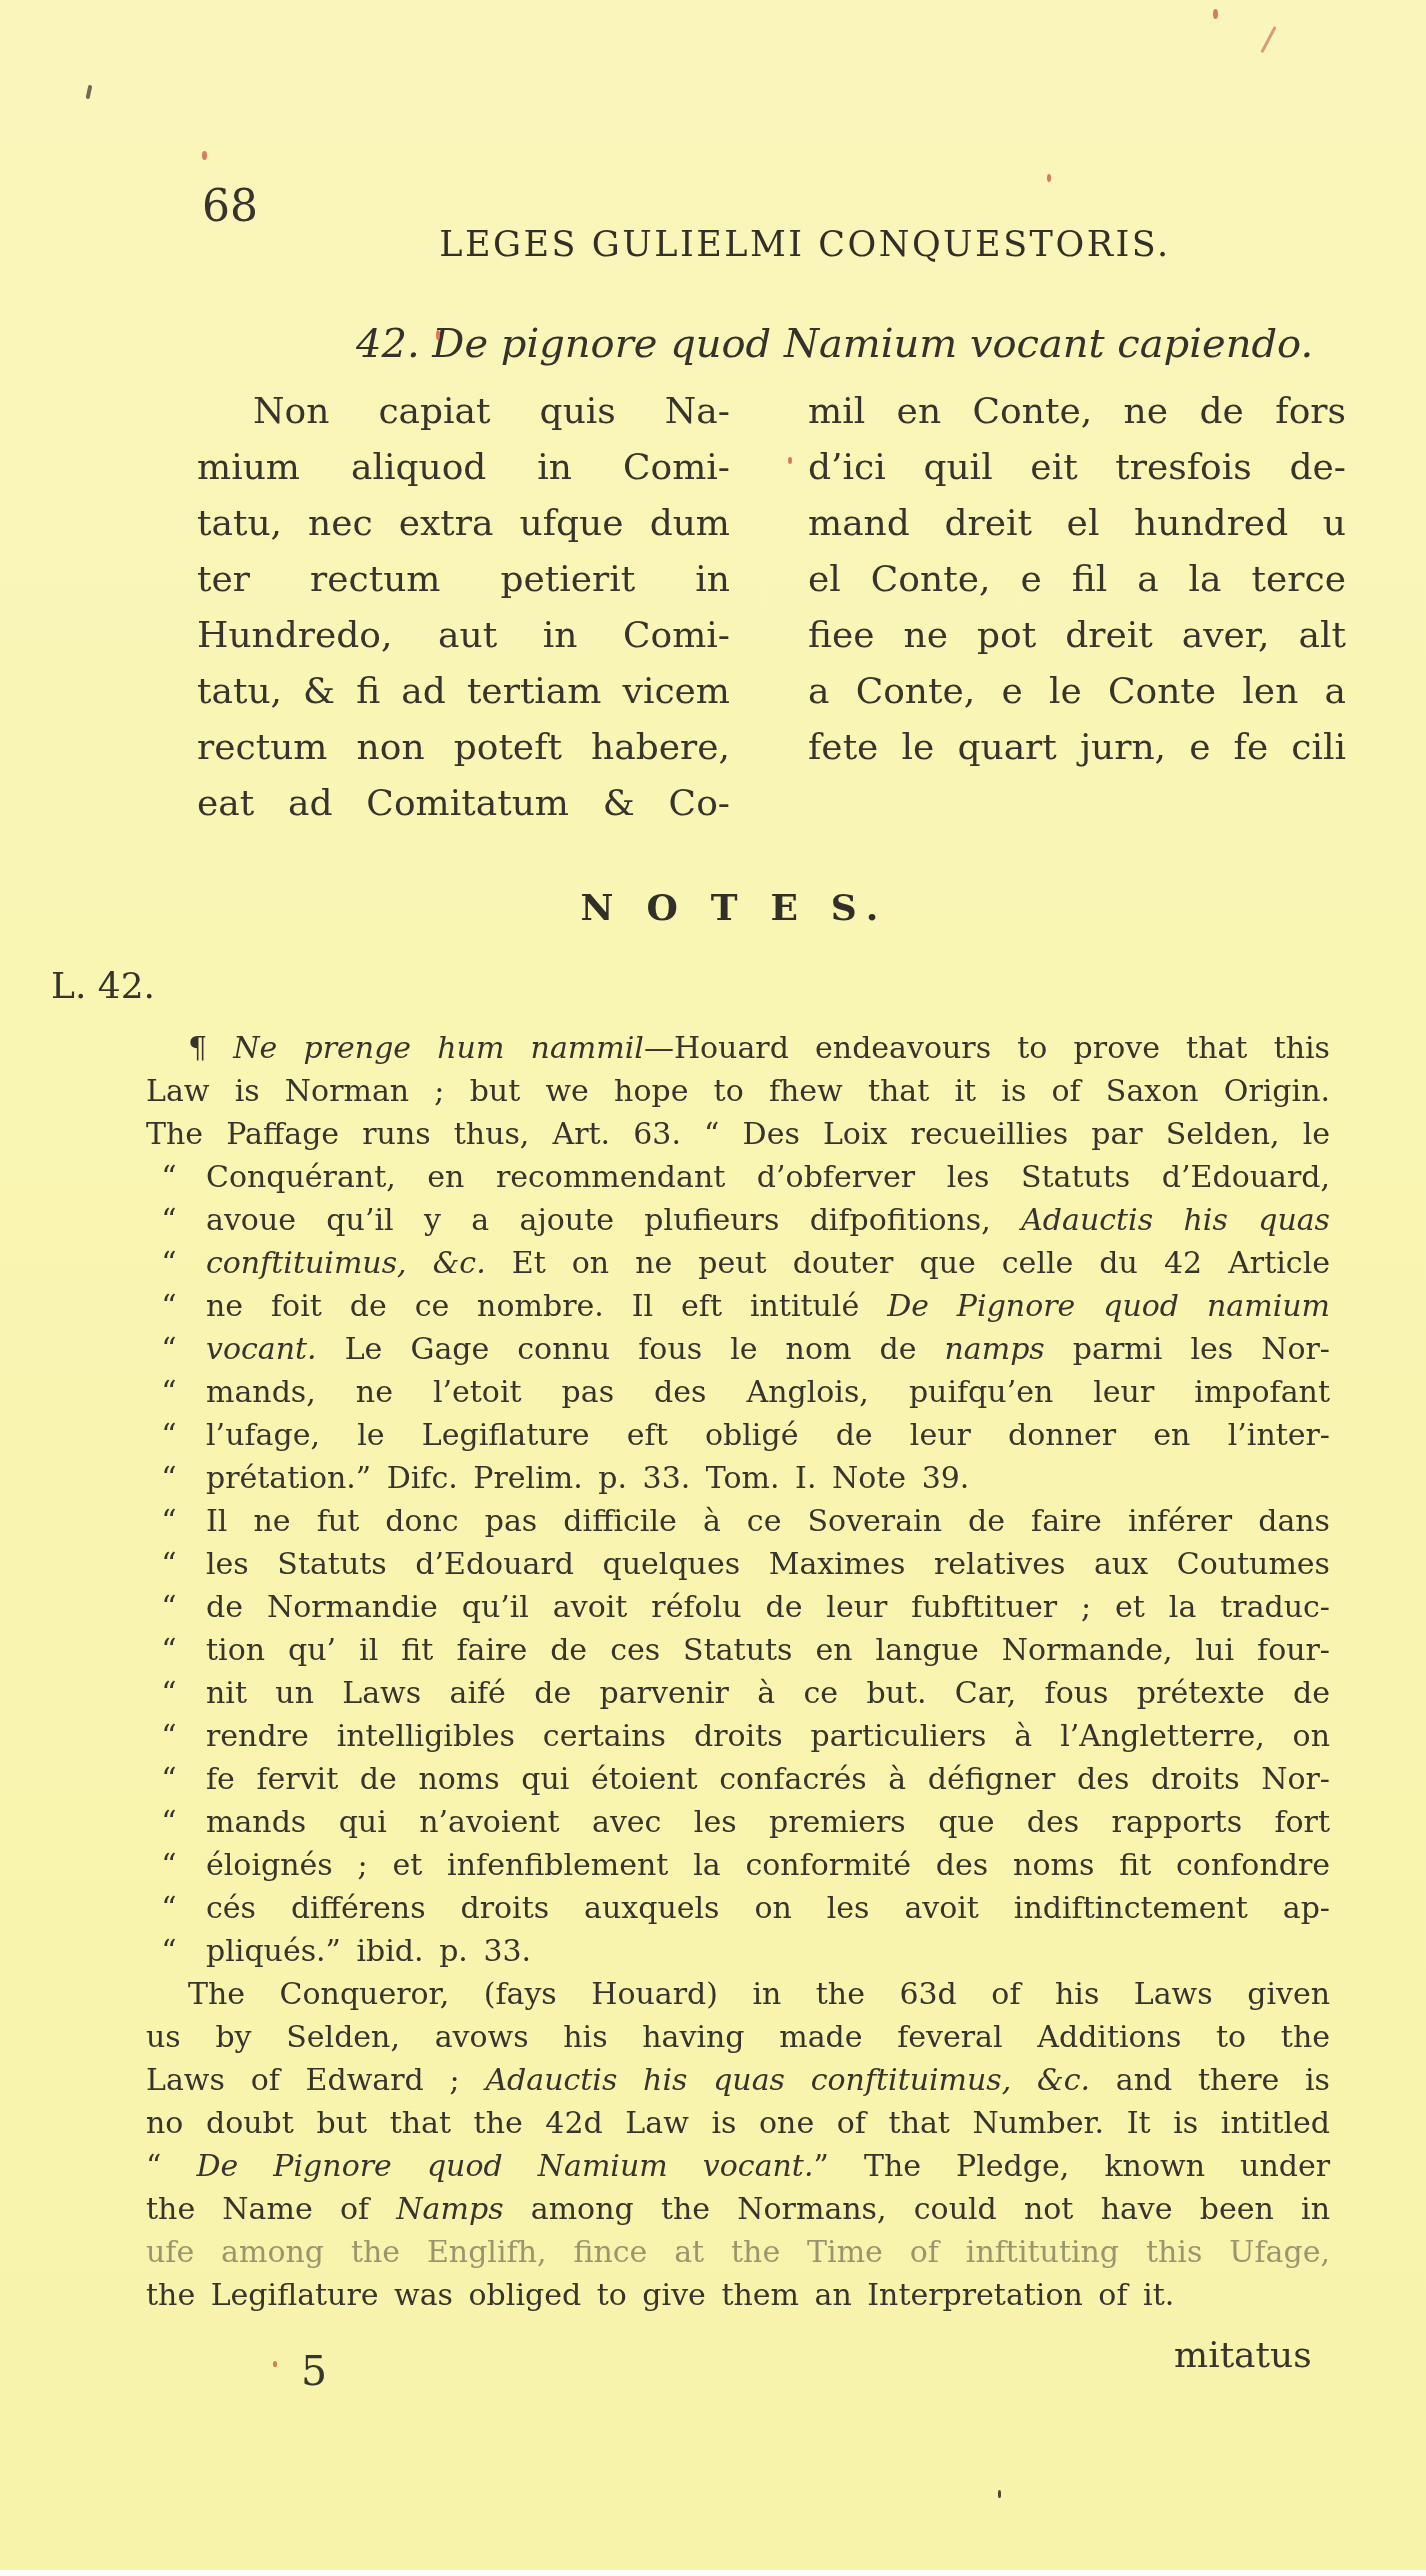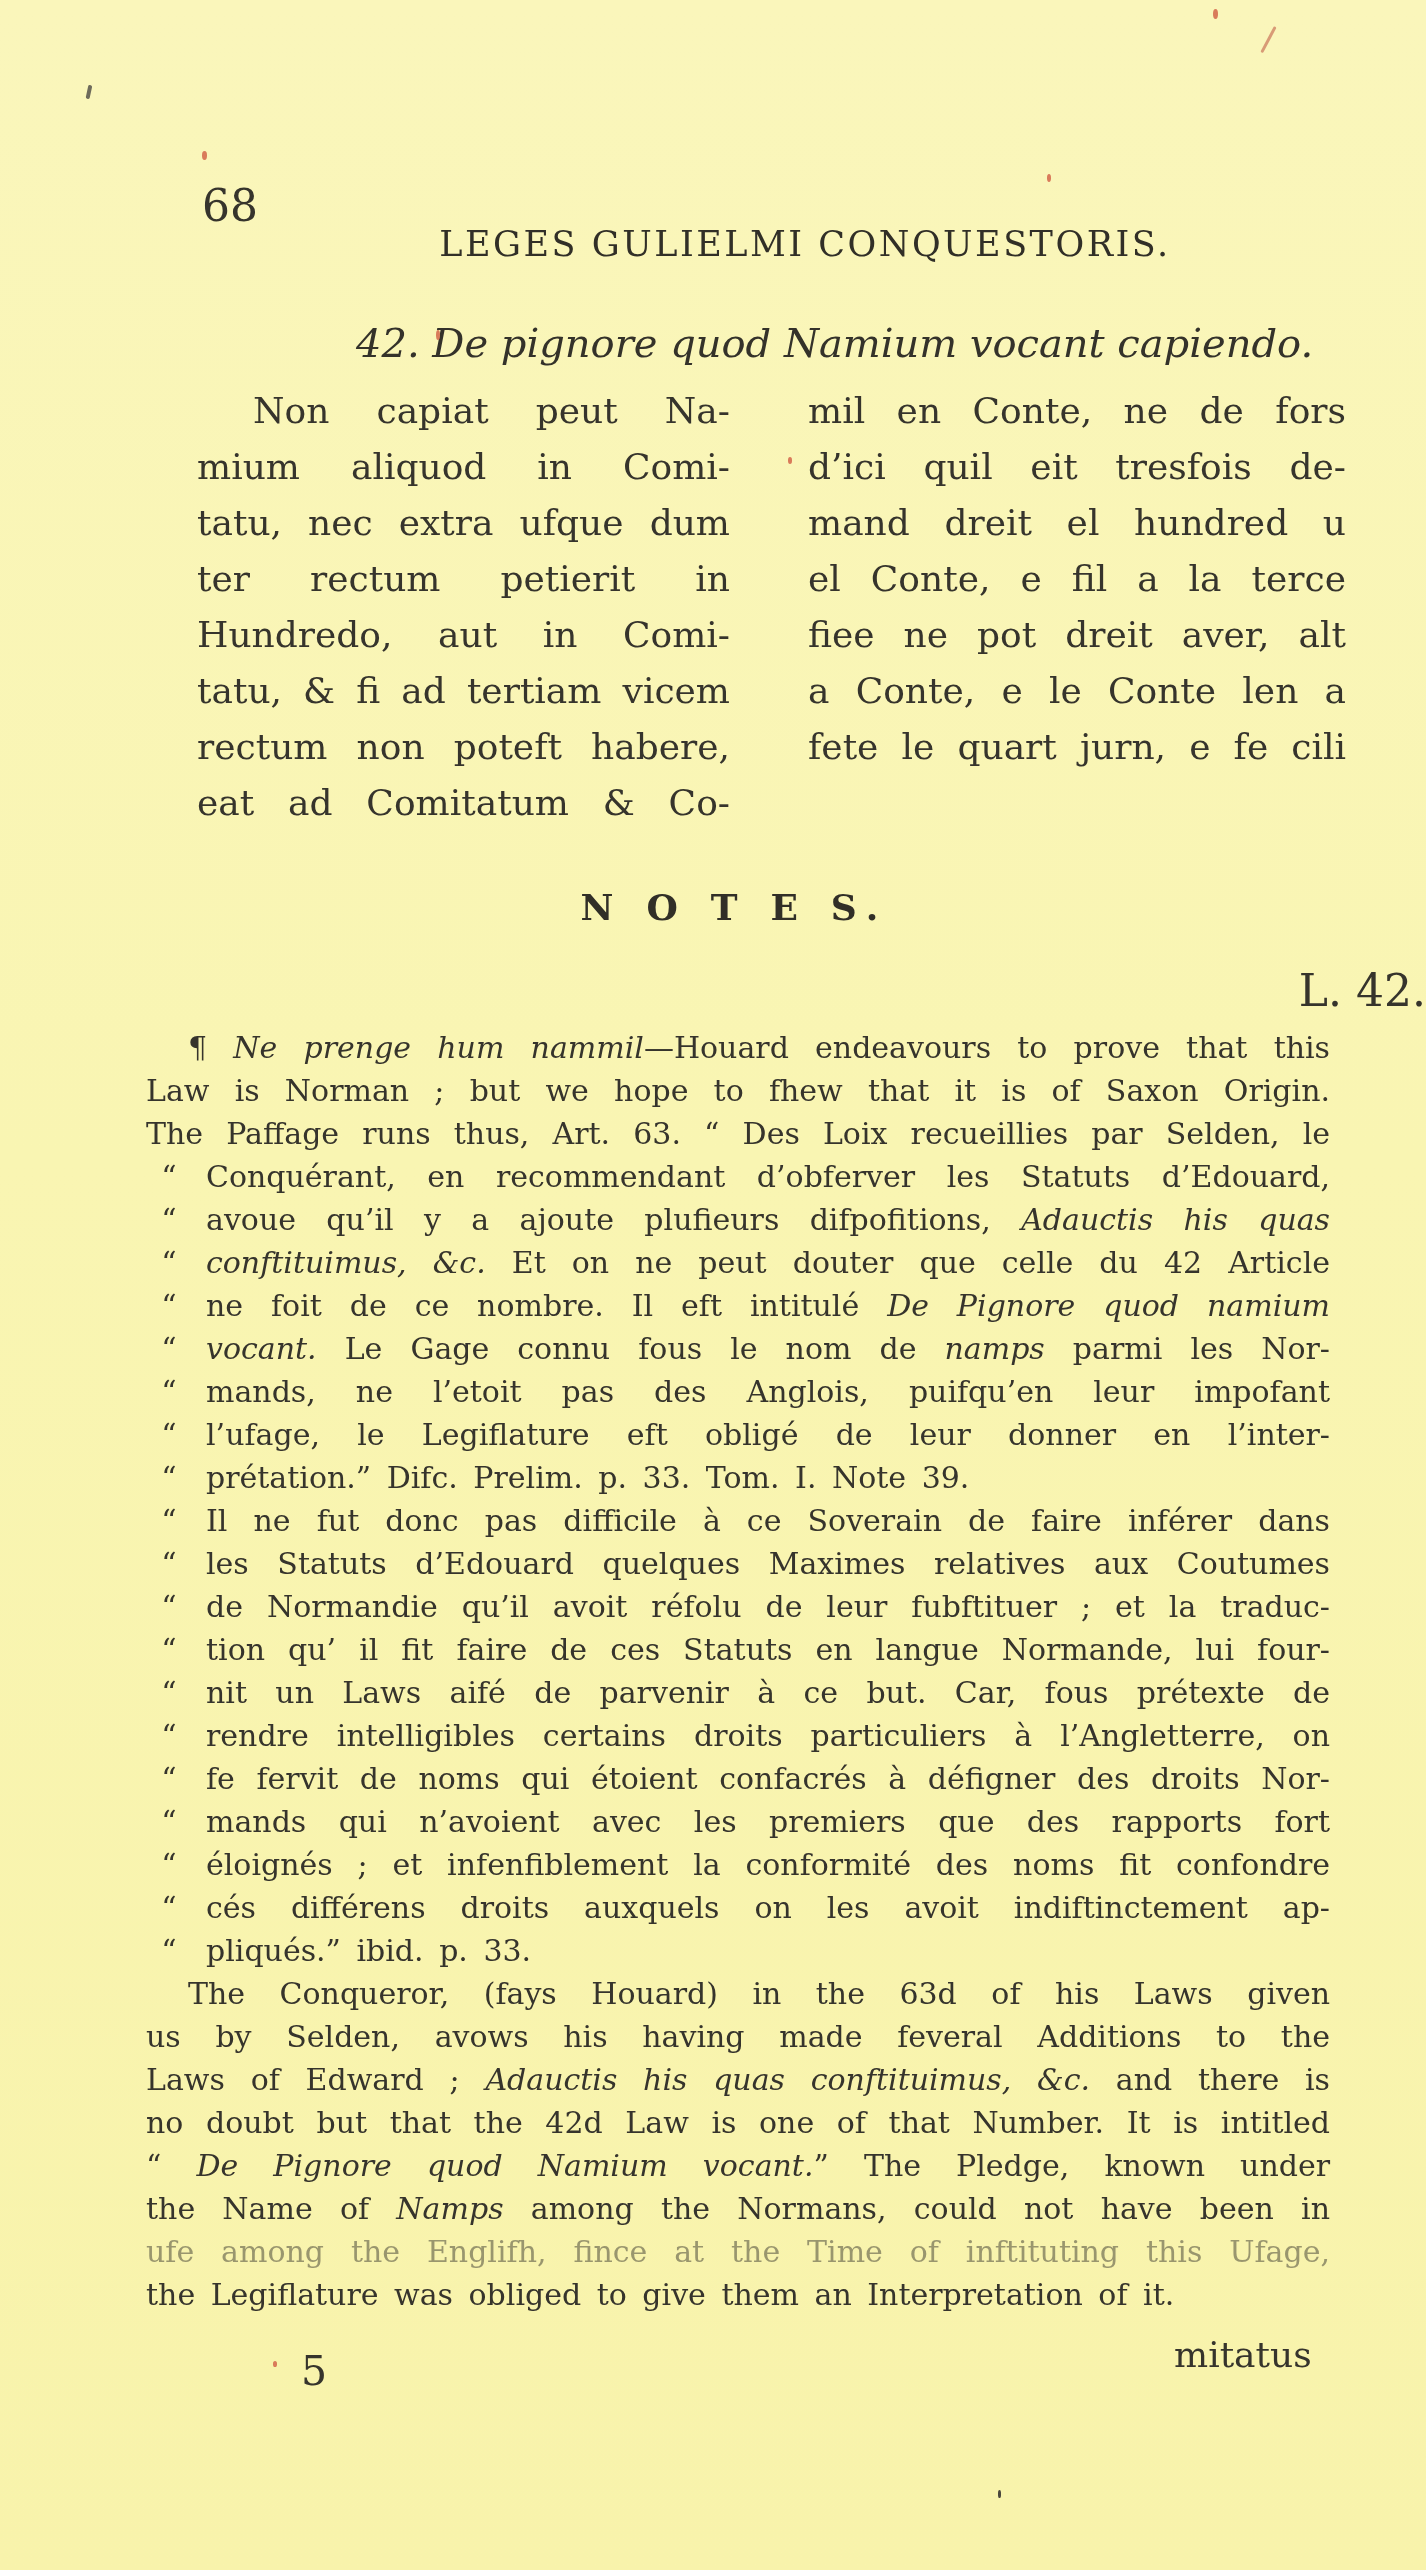--- a/index.html
+++ b/index.html
@@ -32,21 +32,21 @@
   .tline.nojust{text-align:center;text-align-last:left;word-spacing:6px;}
   .col .indent{text-indent:56px;}
   
   .notes-heading{
     position:absolute;left:0;top:886px;width:1426px;box-sizing:border-box;
     padding-left:43px;text-align:center;font-size:36px;font-weight:bold;
     letter-spacing:10.2px;color:#312f27;
   }
   .notes-subheading{
     position:absolute;left:0;top:965px;width:1426px;box-sizing:border-box;
-    padding-left:51px;text-align:right;font-size:44px;
+    padding-left:51px;text-align:left;font-size:36px;
   }
   .notes-body{
     position:absolute;left:146px;top:1026px;width:1184px;
     font-size:30px;line-height:43px;
   }
   .notes-body .indent{text-indent:42px;}
   .hq{display:inline-block;width:60px;padding-left:15.2px;box-sizing:border-box;}
   .it{font-style:italic;}
   .sup{font-size:20.3px;vertical-align:9.3px;}
   .faded{color:rgba(75,72,58,0.55);}
@@ -66,21 +66,21 @@
 
 <div class="page">
 
   <div class="pagenum">68</div>
   <div class="runtitle">LEGES GULIELMI CONQUESTORIS.</div>
 
   <div class="section-heading">42. De pignore quod Namium vocant capiendo.</div>
 
   <div class="columns">
     <div class="col col-latin" id="latin-col">
-        <div class="tline indent"><span>Non capiat peut Na-</span></div>
+        <div class="tline indent"><span>Non capiat quis Na-</span></div>
         <div class="tline"><span>mium aliquod in Comi-</span></div>
         <div class="tline"><span>tatu, nec extra ufque dum</span></div>
         <div class="tline"><span>ter rectum petierit in</span></div>
         <div class="tline"><span>Hundredo, aut in Comi-</span></div>
         <div class="tline"><span>tatu, &amp; fi ad tertiam vicem</span></div>
         <div class="tline"><span>rectum non poteft habere,</span></div>
         <div class="tline"><span>eat ad Comitatum &amp; Co-</span></div>
       </div>
     <div class="col col-french" id="french-col">
         <div class="tline"><span>mil en Conte, ne de fors</span></div>

